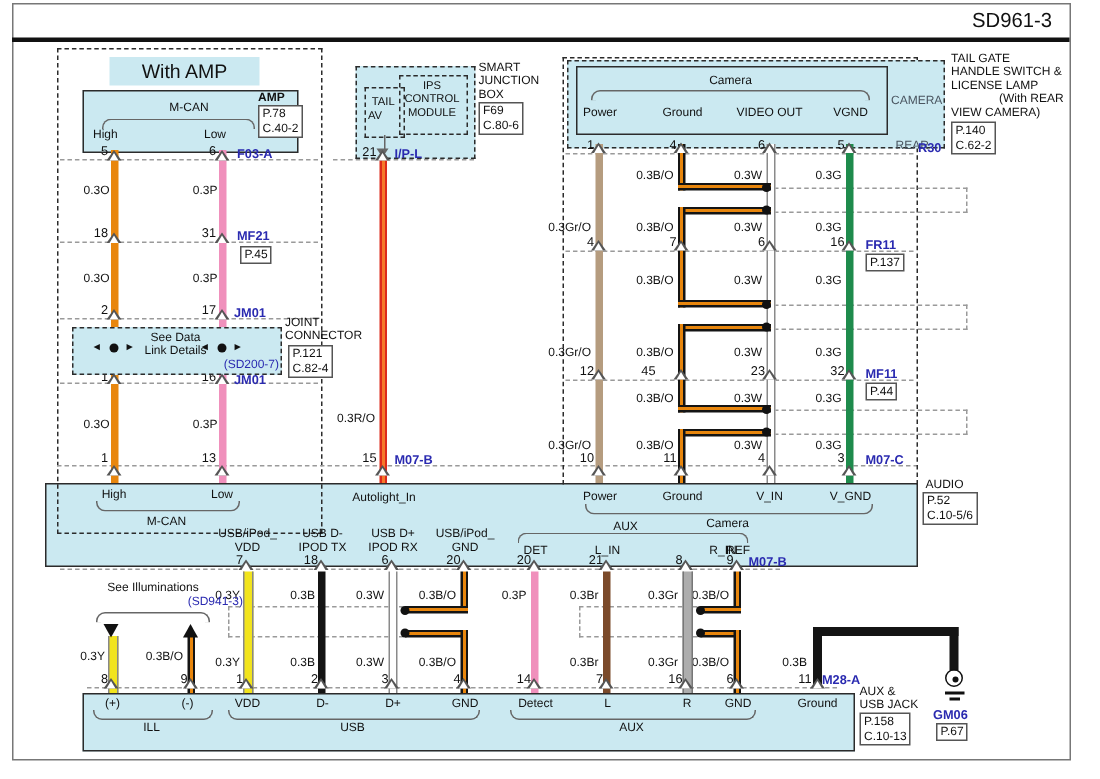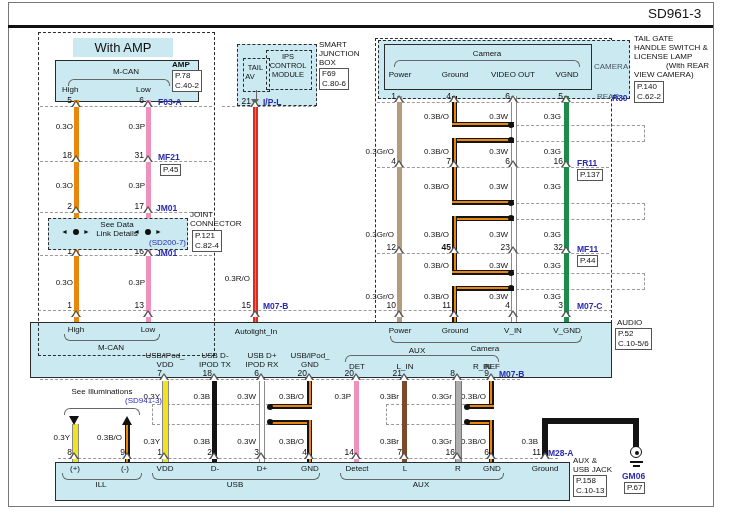--- a/index.html
+++ b/index.html
@@ -223,21 +223,21 @@
   <div class="lbl r" style="left:417px;top:182px;width:32px;">0.3B/O</div>
   <div class="lbl r" style="left:476px;top:182px;width:32px;">0.3W</div>
   <div class="lbl r" style="left:529px;top:182px;width:32px;">0.3G</div>
   <div class="lbl r" style="left:362px;top:230px;width:32px;">0.3Gr/O</div>
   <div class="lbl r" style="left:417px;top:230px;width:32px;">0.3B/O</div>
   <div class="lbl r" style="left:476px;top:230px;width:32px;">0.3W</div>
   <div class="lbl r" style="left:529px;top:230px;width:32px;">0.3G</div>
 
   <div class="dashline" style="left:377px;top:253px;width:232px;"></div>
   <div class="lbl pin r" style="left:381px;top:243px;width:15px;">12</div>
-  <div class="lbl pin r" style="left:436px;top:243px;width:15px;font-weight:bold;">45</div>
+  <div class="lbl pin r" style="left:422px;top:243px;width:15px;">45</div>
   <div class="lbl pin r" style="left:495px;top:243px;width:15px;">23</div>
   <div class="lbl pin r" style="left:548px;top:243px;width:15px;">32</div>
   <div class="conn a" style="left:577px;top:244px;">MF11</div>
   <div class="refbox" style="left:577px;top:255px;">
       <div>P.44</div>
     </div>
 
   <div class="lbl r" style="left:417px;top:261px;width:32px;">0.3B/O</div>
   <div class="lbl r" style="left:476px;top:261px;width:32px;">0.3W</div>
   <div class="lbl r" style="left:529px;top:261px;width:32px;">0.3G</div>

